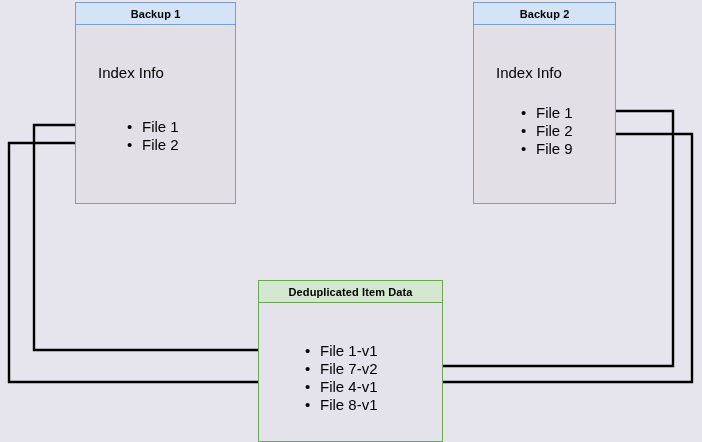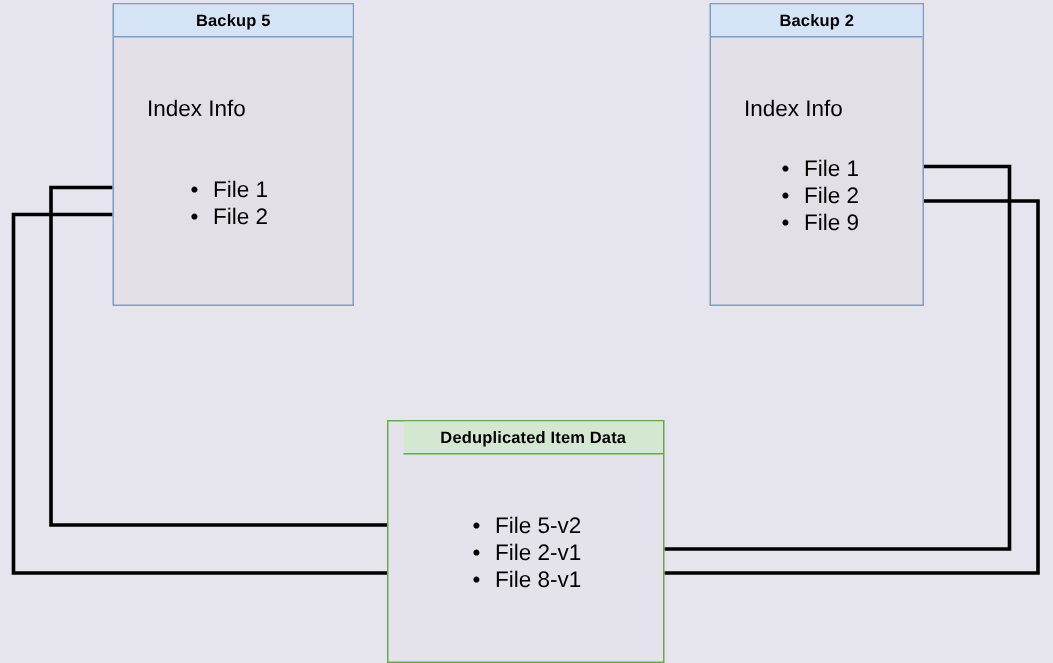--- a/index.html
+++ b/index.html
@@ -29,21 +29,20 @@
   }
   .box {
     position: absolute;
     box-sizing: border-box;
     border: 1.5px solid #7a9ec8;
     background: #e2e0e6;
   }
   .box.green {
     border: 1.5px solid #6aa84f;
     background: #e4e2ea;
-    padding-left: 10px;
   }
   .box-header {
     box-sizing: border-box;
     height: 22px;
     background: #d5e3f7;
     border-bottom: 1.5px solid #7a9ec8;
     display: flex;
     align-items: center;
     justify-content: center;
     font-size: 11px;
@@ -108,21 +107,21 @@
     <path d="M 118,125 L 34,125 L 34,350 L 299,350" fill="none" stroke="#000" stroke-width="2.4" stroke-linecap="butt" stroke-linejoin="miter" marker-end="url(#arrowR)"></path>
 
     <path d="M 118,143 L 9,143 L 9,382 L 299,382" fill="none" stroke="#000" stroke-width="2.4" stroke-linecap="butt" stroke-linejoin="miter" marker-end="url(#arrowR)"></path>
 
     <path d="M 594,111 L 673,111 L 673,366 L 392,366" fill="none" stroke="#000" stroke-width="2.4" stroke-linecap="butt" stroke-linejoin="miter" marker-end="url(#arrowL)"></path>
 
     <path d="M 594,134 L 692,134 L 692,382 L 392,382" fill="none" stroke="#000" stroke-width="2.4" stroke-linecap="butt" stroke-linejoin="miter" marker-end="url(#arrowL)"></path>
   </svg>
 
   <div class="box" style="left:75px; top:2px; width:161px; height:202px;">
-    <div class="box-header">Backup 5</div>
+    <div class="box-header">Backup 1</div>
     <div class="box-body">
       <span class="index-label" style="left:22px; top:39px;">Index Info</span>
       <ul class="file-list" style="left:49px; top:93px;">
         <li>File 1</li>
         <li>File 2</li>
       </ul>
     </div>
   </div>
 
   <div class="box" style="left:473px; top:2px; width:143px; height:202px;">
@@ -134,20 +133,21 @@
         <li>File 2</li>
         <li>File 9</li>
       </ul>
     </div>
   </div>
 
   <div class="box green" style="left:258px; top:280px; width:185px; height:162px;">
     <div class="box-header">Deduplicated Item Data</div>
     <div class="box-body">
       <ul class="file-list" style="left:44px; top:39px;">
-        <li>File 5-v2</li>
-        <li>File 2-v1</li>
+        <li>File 1-v1</li>
+        <li>File 7-v2</li>
+        <li>File 4-v1</li>
         <li>File 8-v1</li>
       </ul>
     </div>
   </div>
 
 </div>
 
 </body></html>

